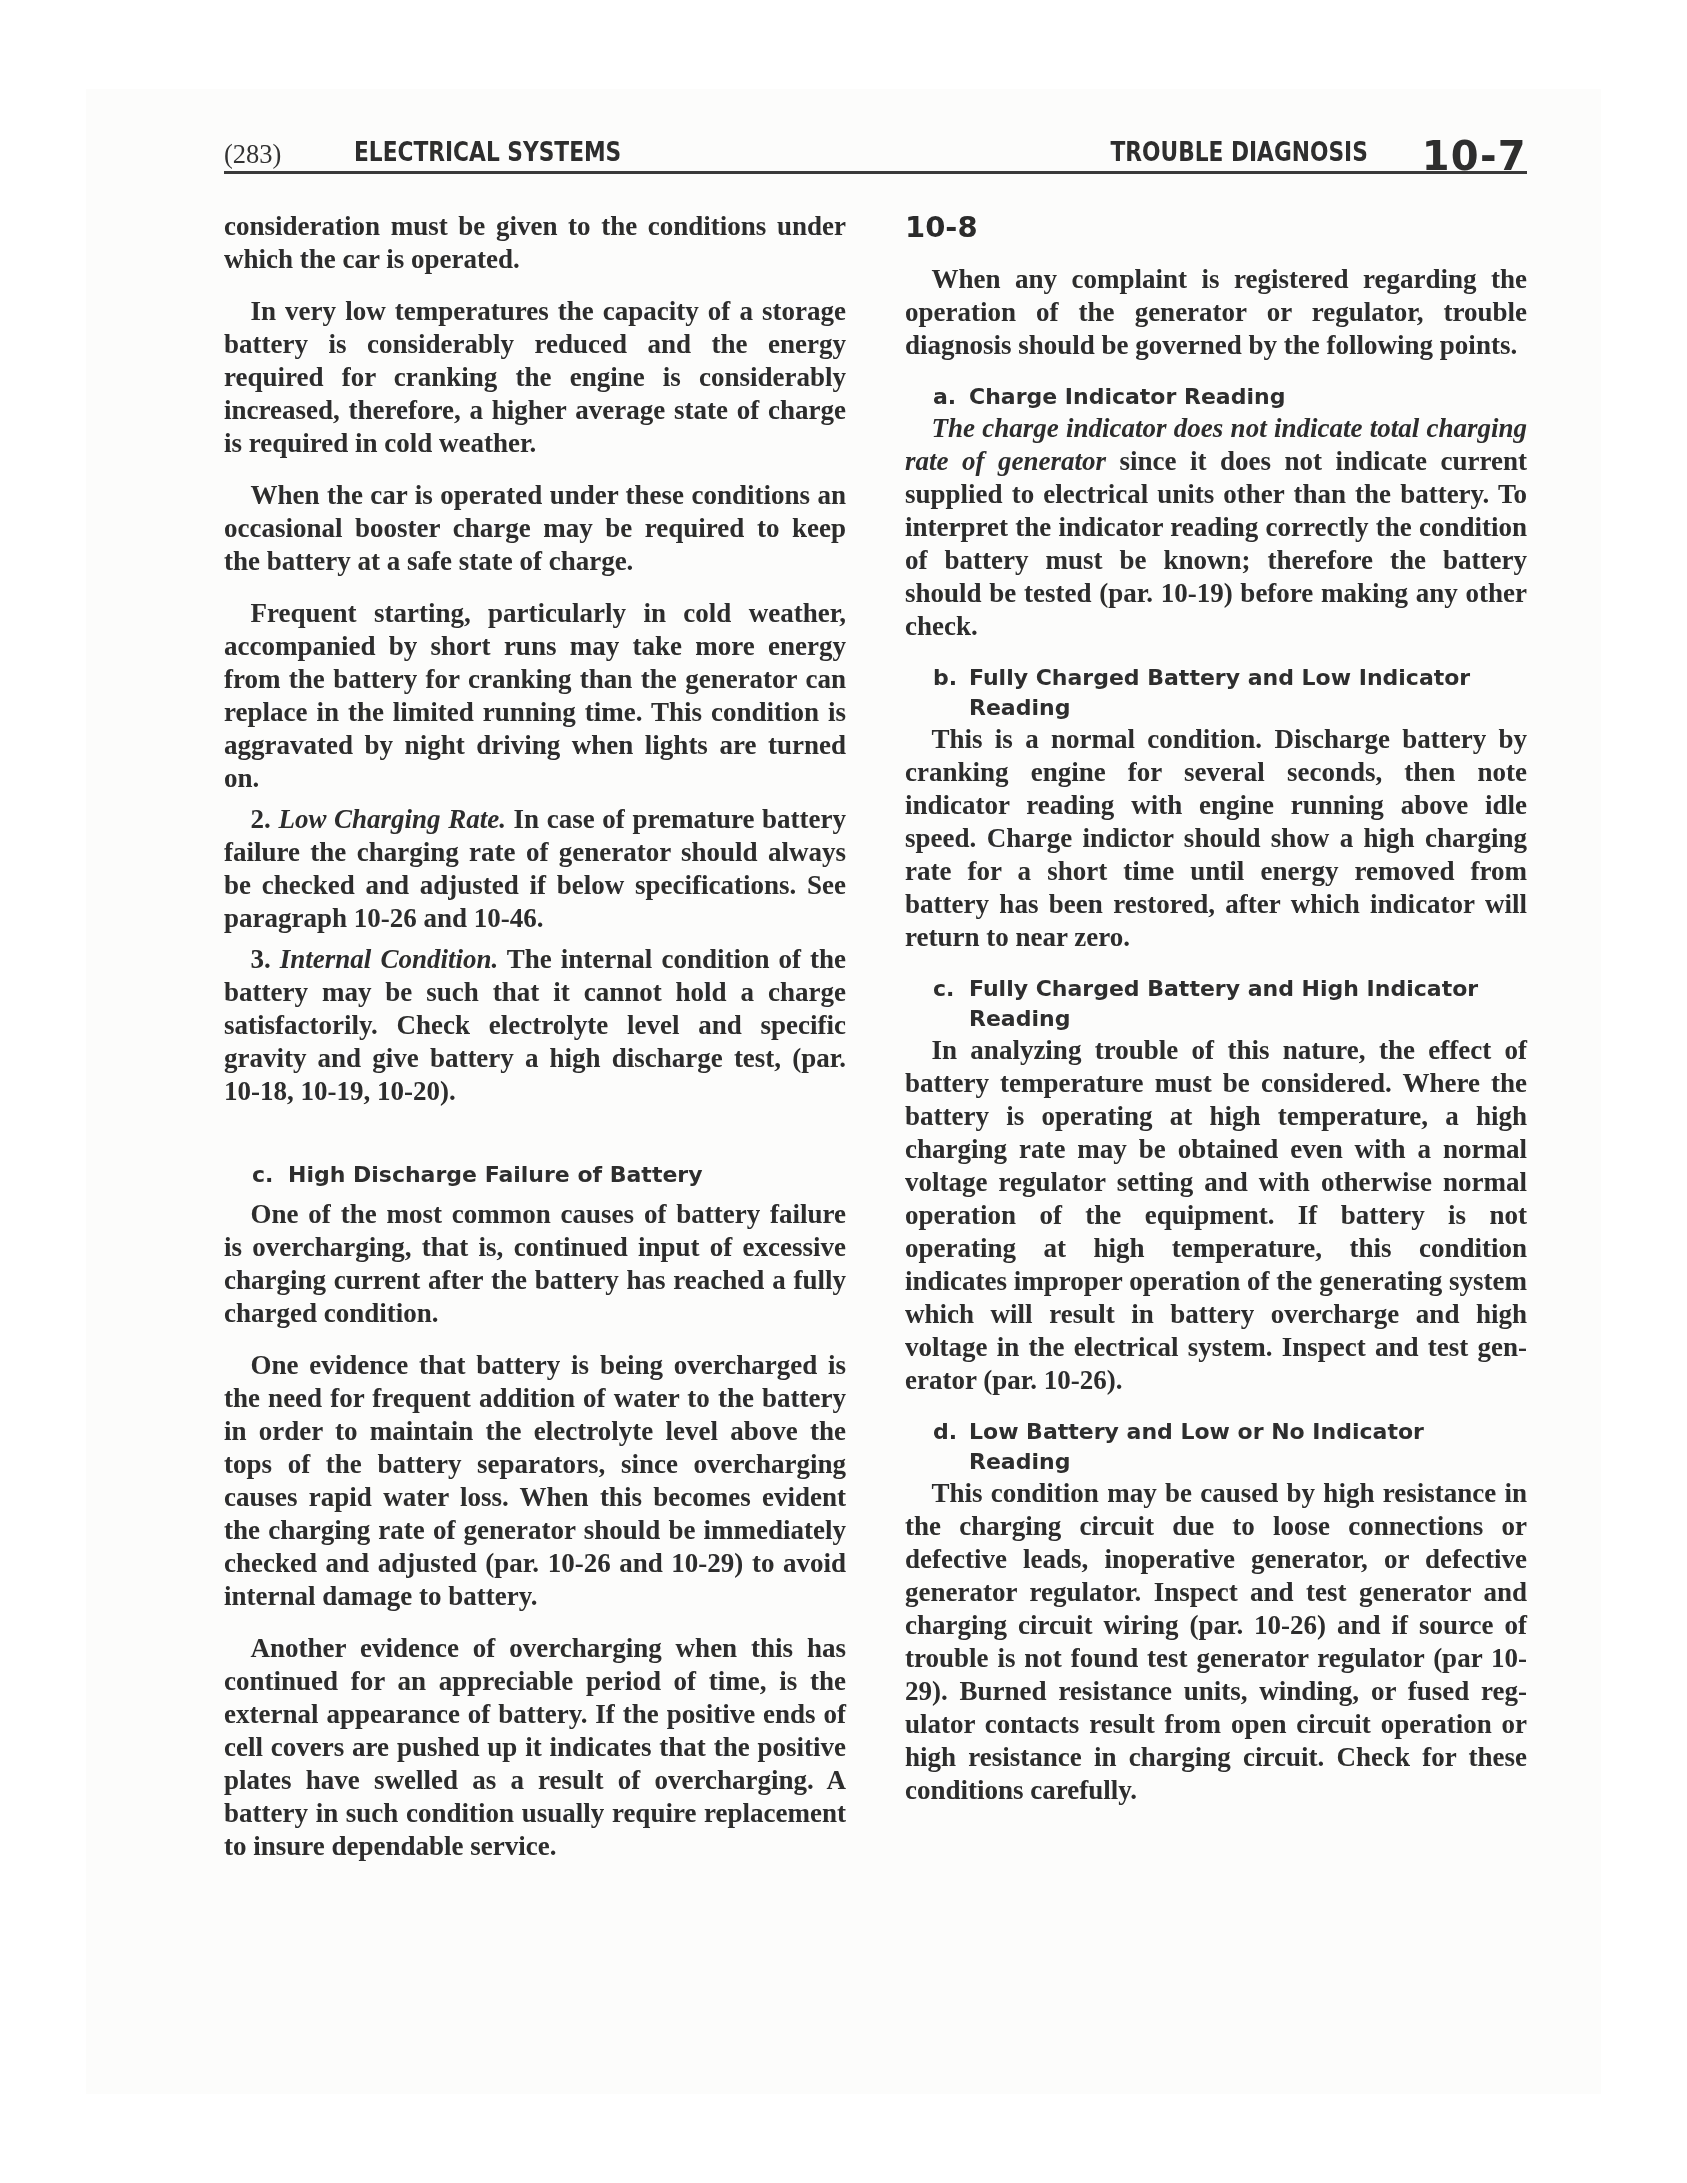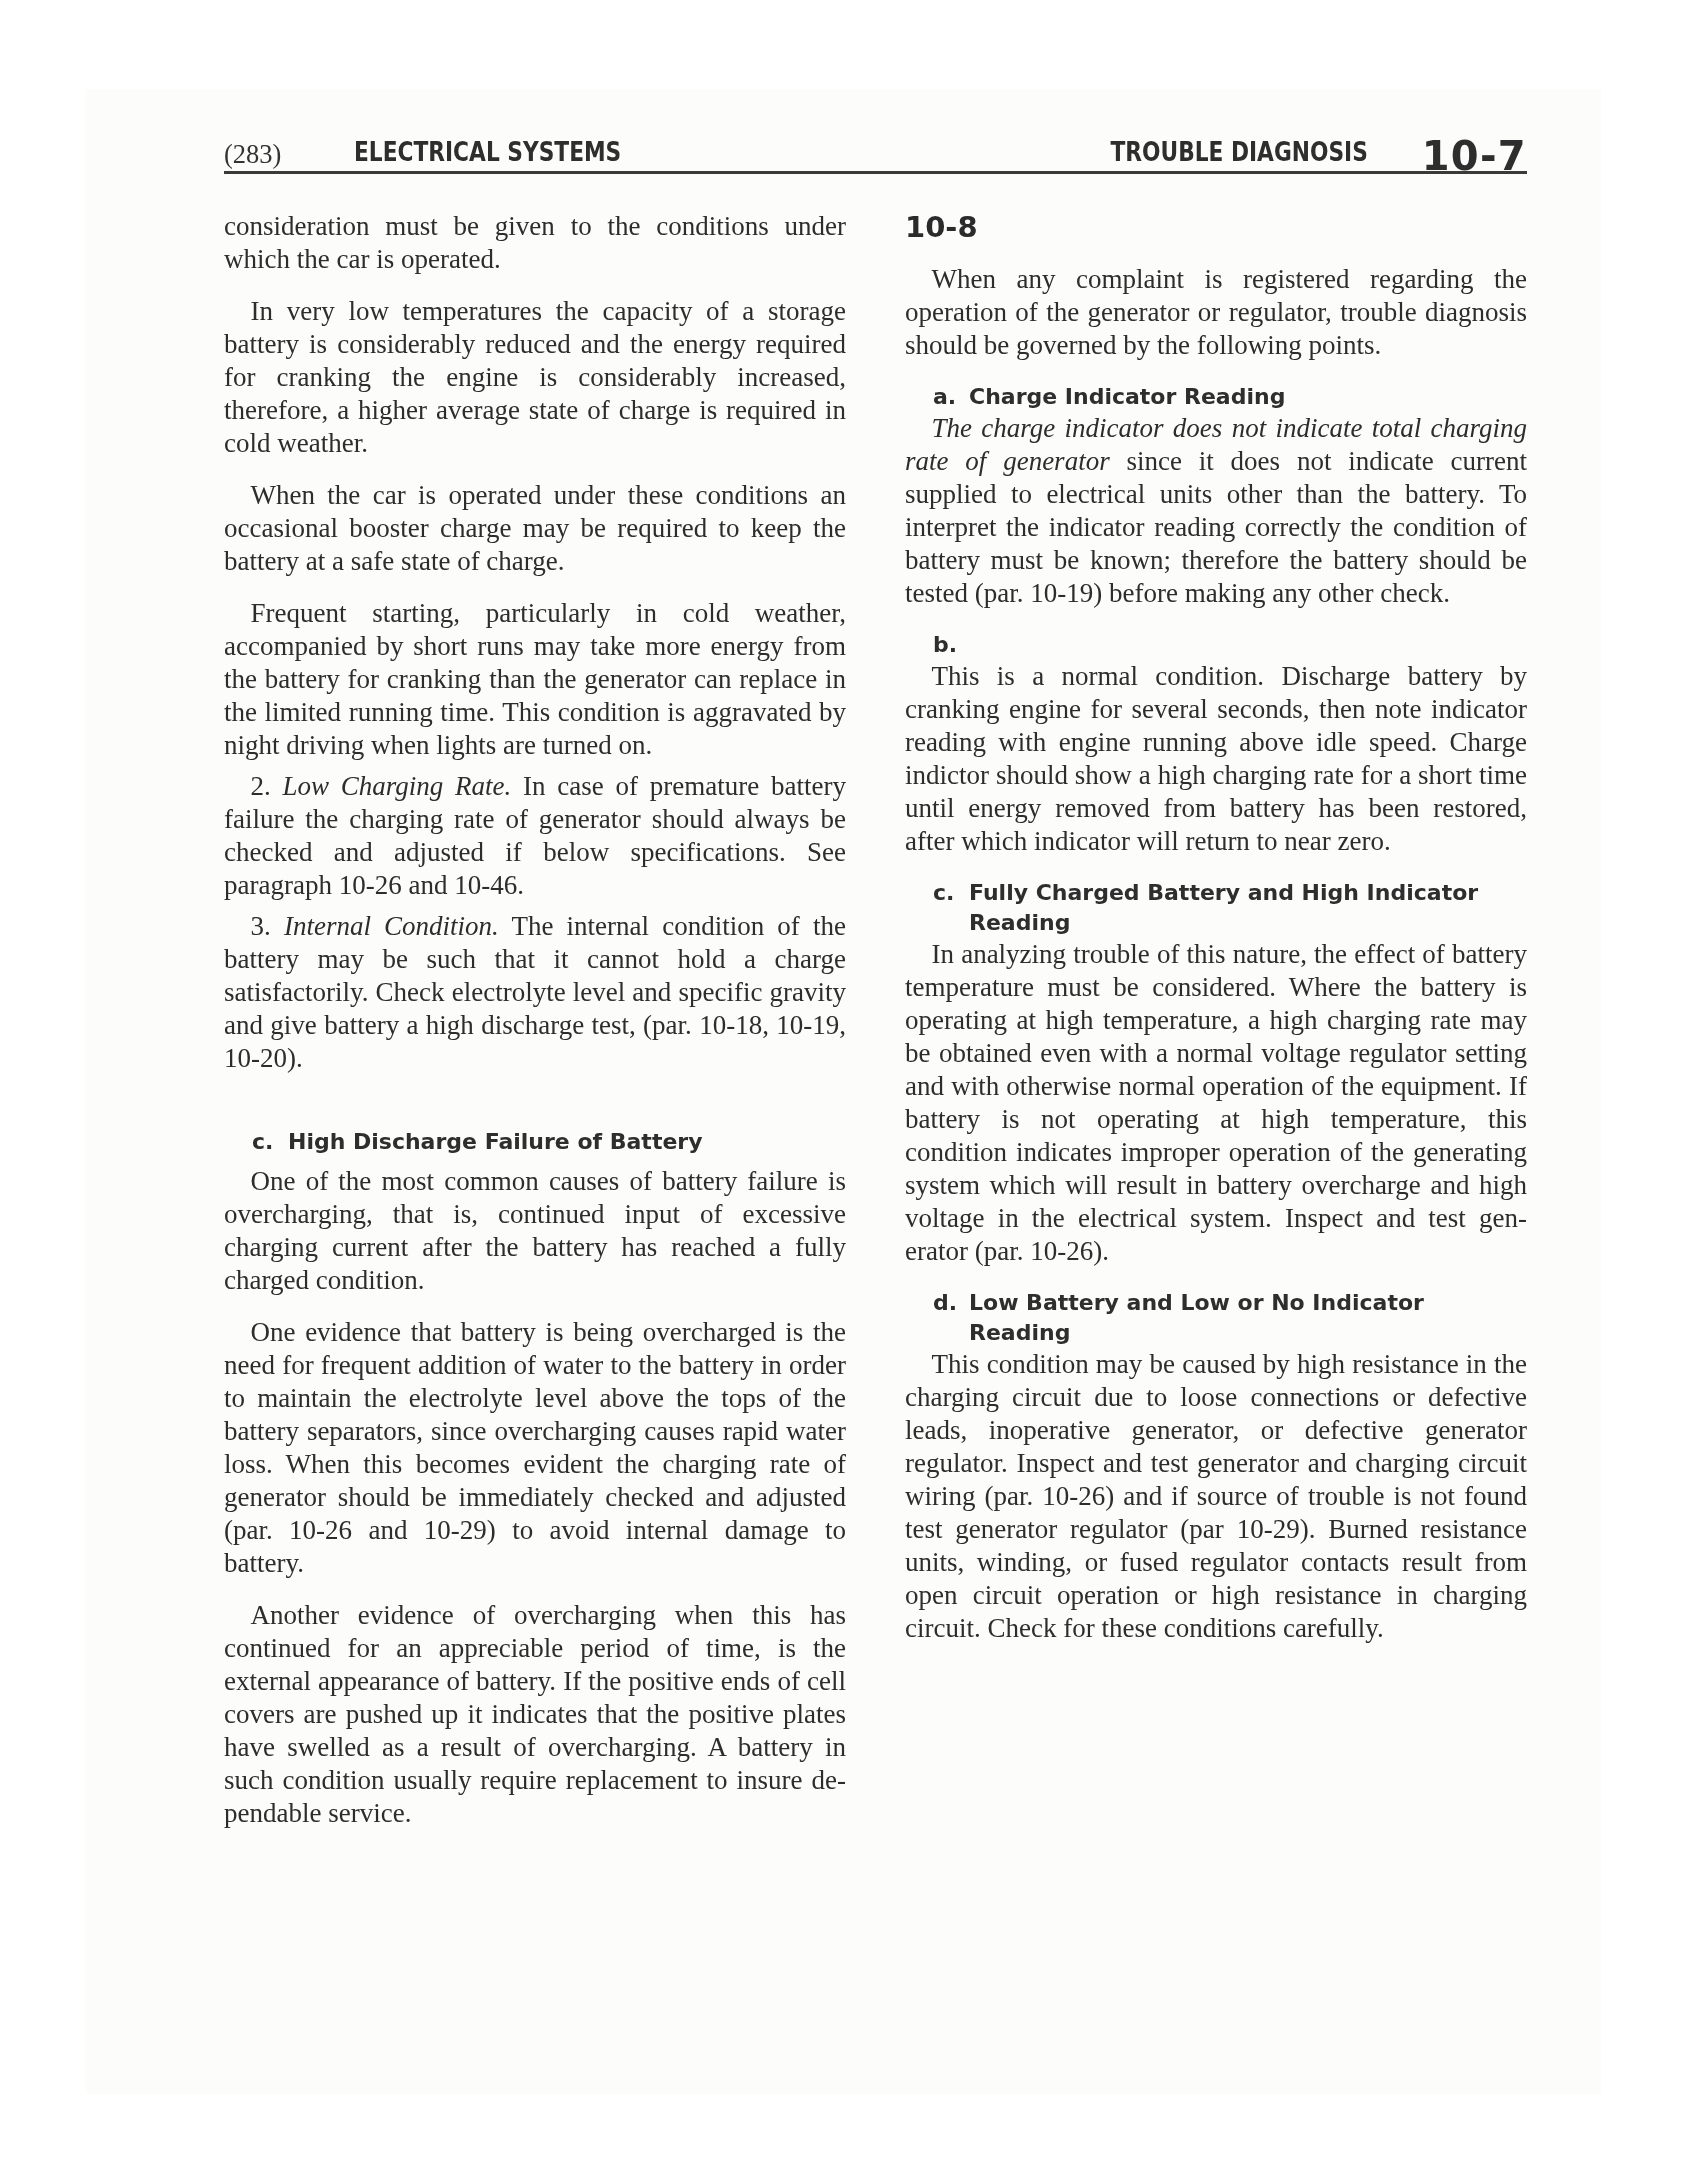--- a/index.html
+++ b/index.html
@@ -98,20 +98,21 @@
     color: #2d2d2d;
     text-align: justify;
     hyphens: manual;
   }
   .col-left { left: 0; }
   .col-right { left: 681px; }
 
   .column p {
     margin: 0;
     text-indent: 26.5px;
+    font-weight: bold;
   }
   .column p.noindent { text-indent: 0; }
   .column p + p { margin-top: 19px; }
 
   .sub-heading {
     font-family: "DejaVu Sans", sans-serif;
     font-weight: bold;
     font-size: 22px;
     line-height: 30px;
     color: #2e2e2e;
@@ -191,20 +192,21 @@
     <div class="gap-md"></div>
     <h3 class="sub-heading">
       <span class="letter">a.</span>
       <span class="htext">Charge Indicator Reading</span>
     </h3>
     <p><em>The charge indicator does not indicate total charging rate of generator</em><span> since it does not in­dicate current supplied to electrical units other than the battery. To interpret the indicator reading correctly the condition of battery must be known; therefore the battery should be tested (par. 10-19) before making any other check.</span></p>
 
     <div class="gap-md"></div>
     <h3 class="sub-heading">
       <span class="letter">b.</span>
+      <span class="htext">Fully Charged Battery and Low Indicator Reading</span>
     </h3>
     <p>This is a normal condition. Discharge battery by cranking engine for several seconds, then note indicator reading with engine running above idle speed. Charge indictor should show a high charging rate for a short time until en­ergy removed from battery has been restored, after which indicator will return to near zero.</p>
 
     <div class="gap-md"></div>
     <h3 class="sub-heading">
       <span class="letter">c.</span>
       <span class="htext">Fully Charged Battery and High Indicator Reading</span>
     </h3>
     <p>In analyzing trouble of this nature, the effect of battery temperature must be considered. Where the battery is operating at high tem­perature, a high charging rate may be obtained even with a normal voltage regulator setting and with otherwise normal operation of the equipment. If battery is not operating at high temperature, this condition indicates improper operation of the generating system which will result in battery overcharge and high voltage in the electrical system. Inspect and test gen­erator (par. 10-26).</p>
 

